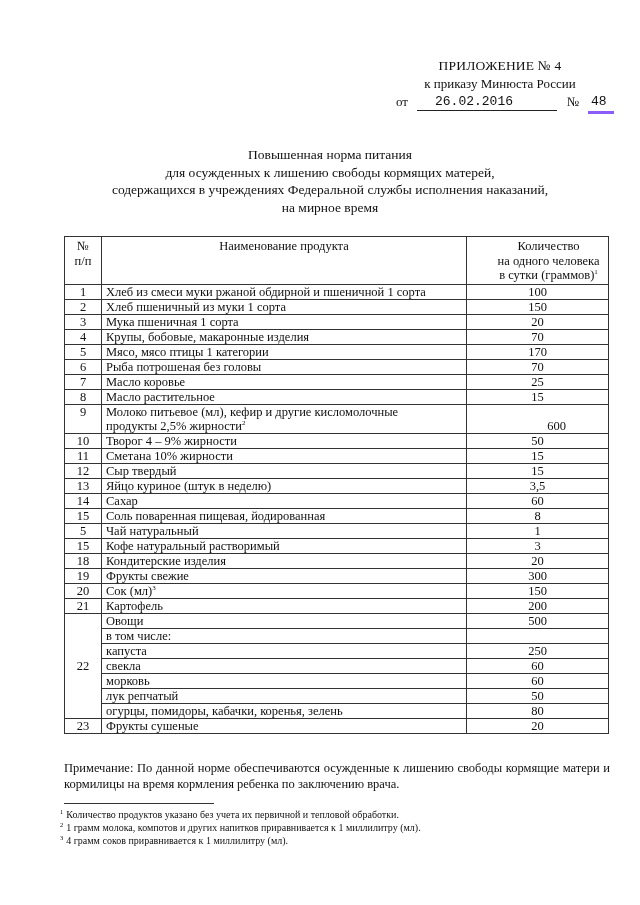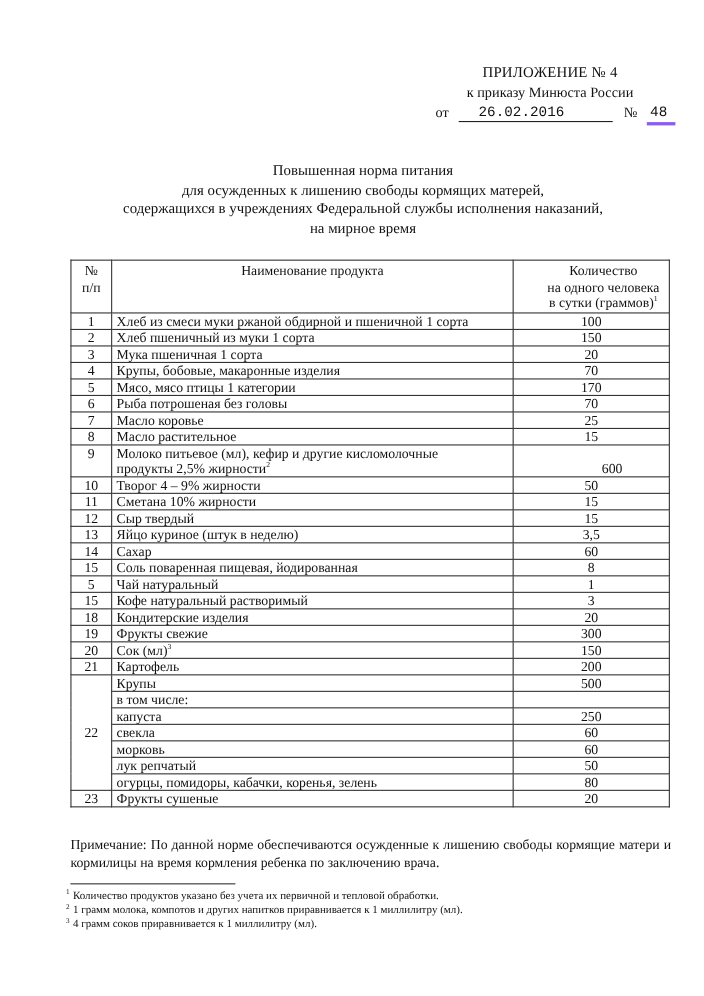--- a/index.html
+++ b/index.html
@@ -209,21 +209,21 @@
       <td class="name"><span>Сок (мл)</span><sup>3</sup></td>
       <td class="qty">150</td>
     </tr>
     <tr>
         <td class="num">21</td>
         <td class="name">Картофель</td>
         <td class="qty">200</td>
       </tr>
     <tr>
       <td class="rowspan-num" rowspan="7">22</td>
-      <td class="name">Крупы</td>
+      <td class="name">Овощи</td>
       <td class="qty">500</td>
     </tr>
     <tr>
         <td class="name">в том числе:</td>
         <td class="qty"></td>
       </tr>
     <tr>
         <td class="name">капуста</td>
         <td class="qty">250</td>
       </tr>

